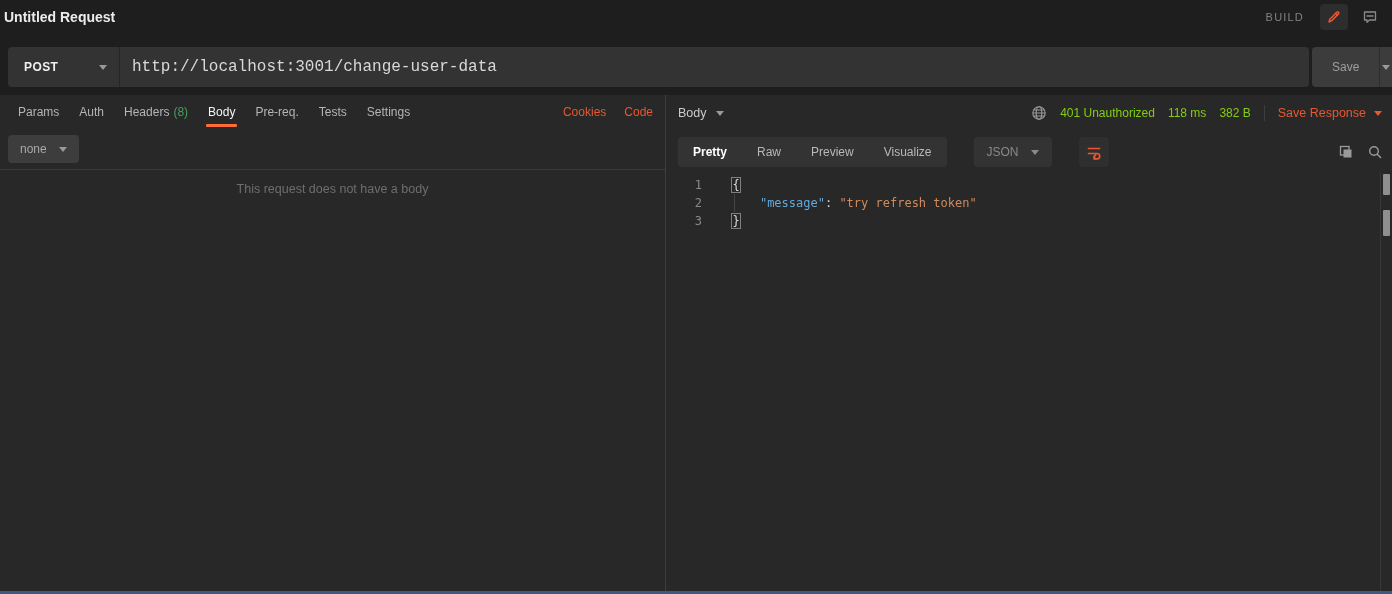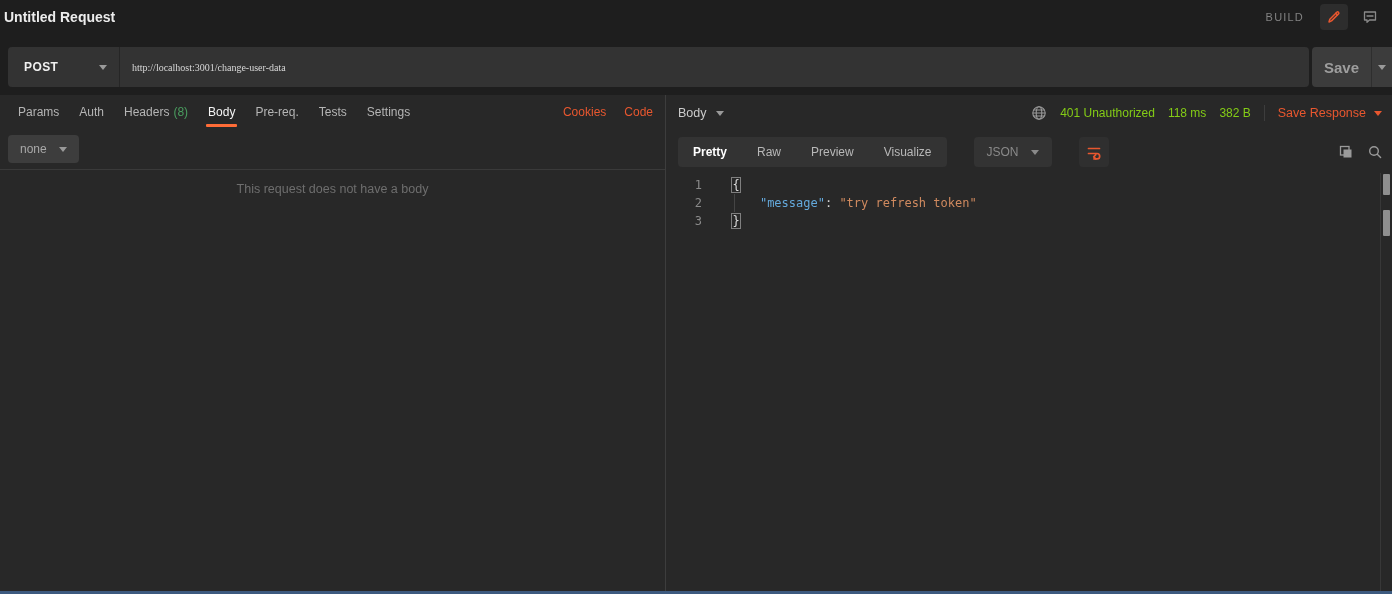--- a/index.html
+++ b/index.html
@@ -41,38 +41,38 @@
     display: flex; align-items: stretch; overflow: hidden;
   }
   .method-dd {
     width: 112px; display: flex; align-items: center; padding: 0 12px 0 16px;
     cursor: pointer; border-right: 1px solid #262626; flex: none;
   }
   .method-label { font-size: 12px; font-weight: bold; color: #f0f0f0; letter-spacing: .4px; }
   .method-dd .caret { margin-left: auto; }
   .url-input {
     flex: 1; background: transparent; border: none; outline: none;
-    color: #d8d8d8; font-size: 10px; padding: 0 12px;
-    font-family: Liberation Serif, serif;
+    color: #d8d8d8; font-size: 16px; padding: 0 12px;
+    font-family: Liberation Mono, monospace;
   }
   .send-btn {
     height: 40px; border-radius: 4px; background: #0b78d9; color: #ffffff;
     display: flex; align-items: stretch; overflow: hidden; cursor: pointer; flex: none;
   }
   .send-main { padding: 0 22px; display: flex; align-items: center; font-size: 13px; }
   .send-caret {
     width: 33px; display: flex; align-items: center; justify-content: center;
     border-left: 1px solid #0a63b5;
   }
   .save-btn {
     height: 40px; width: 80px; border-radius: 4px 0 0 4px; background: #3c3c3c;
     color: #9e9e9e; display: flex; align-items: stretch; overflow: hidden;
     cursor: pointer; flex: none; margin-left: 1px;
   }
-  .save-main { padding: 0 12px; display: flex; align-items: center; font-size: 15px; flex: 1; justify-content: center; font-weight: bold; }
+  .save-main { padding: 0 20px; display: flex; align-items: center; font-size: 12px; flex: 1; justify-content: center; }
   .save-caret { width: 28px; display: flex; align-items: center; justify-content: center; border-left: 1px solid #2e2e2e; }
 
   .caret {
     display: inline-block; width: 0; height: 0;
     border-left: 4px solid transparent; border-right: 4px solid transparent;
     border-top: 5px solid #9a9a9a;
   }
   .send-caret .caret { border-top-color: #ffffff; }
 
   

